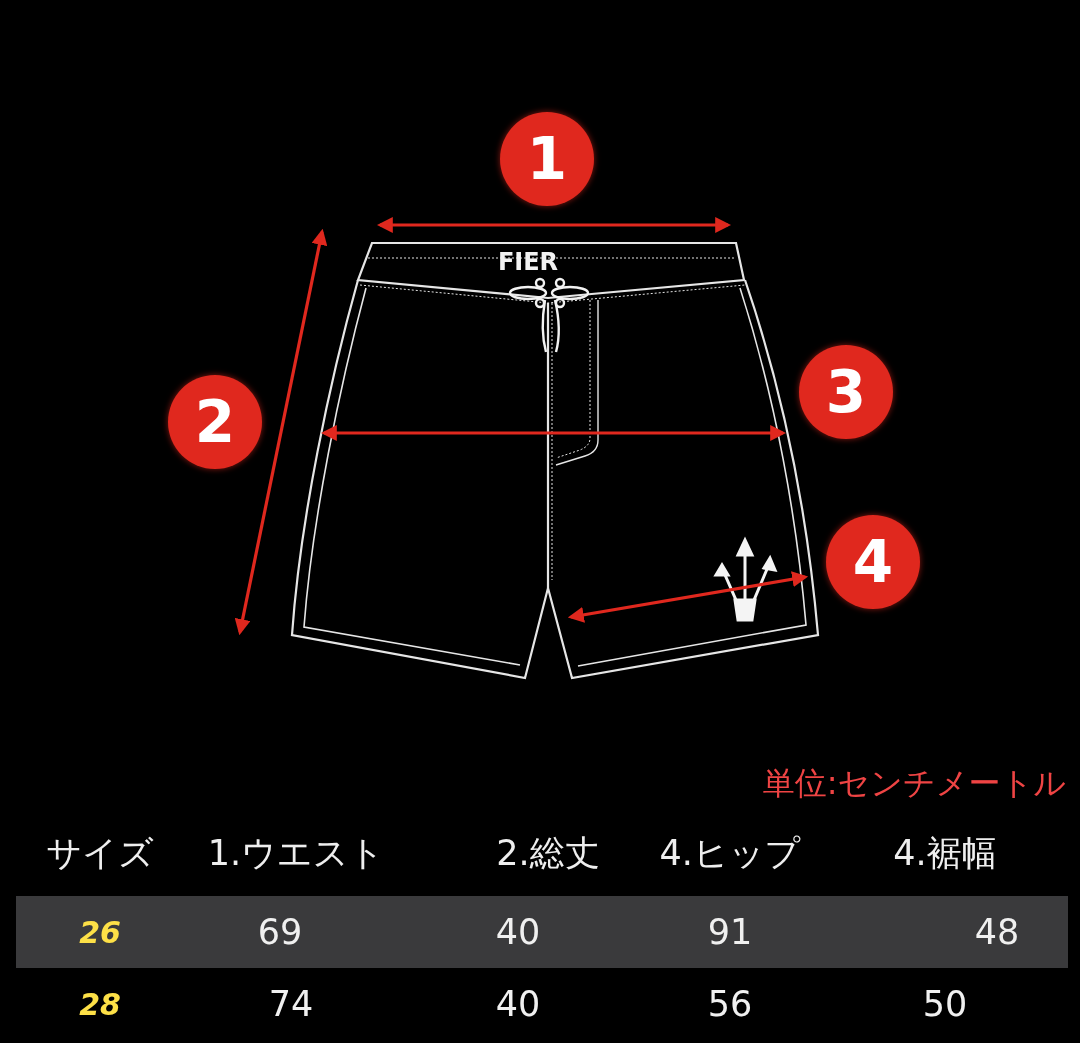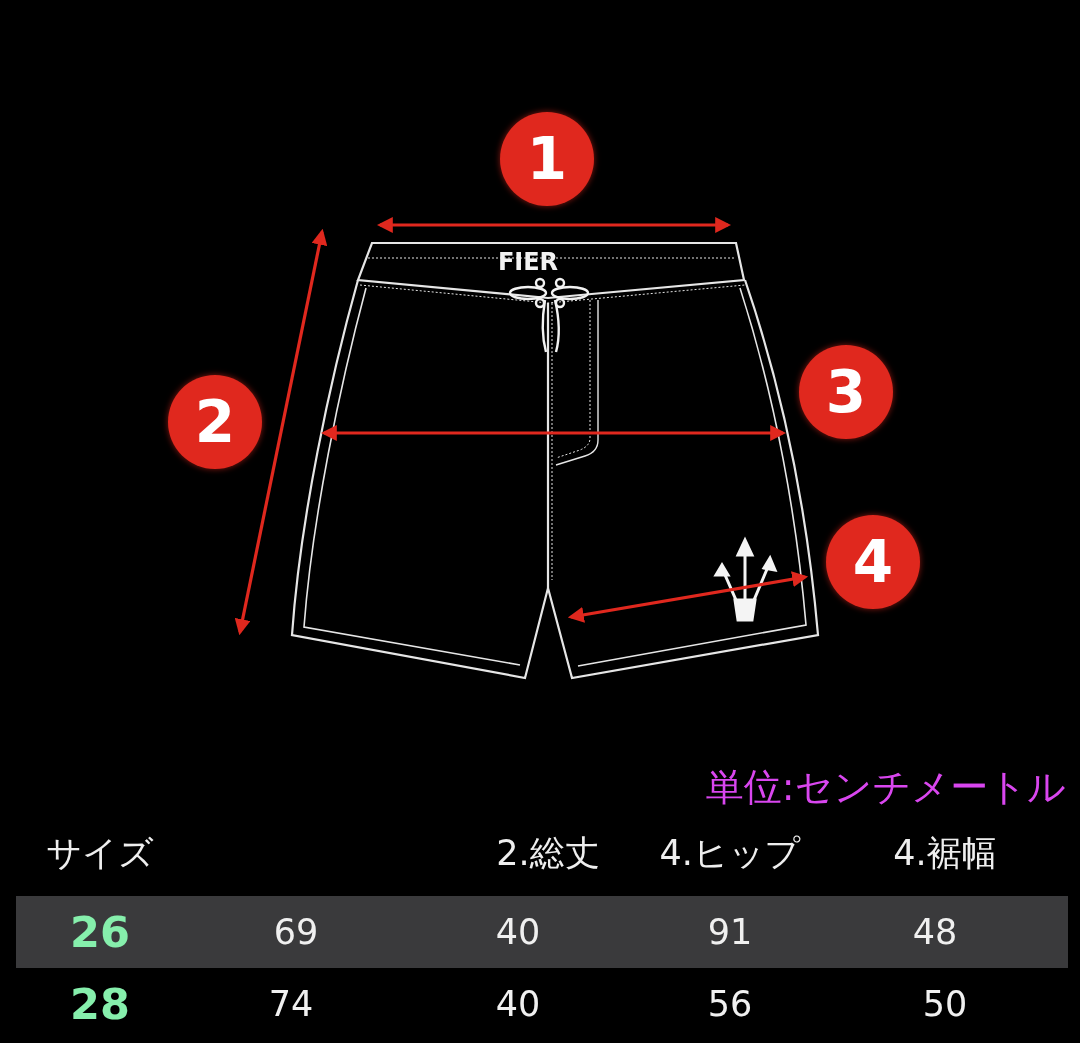--- a/index.html
+++ b/index.html
@@ -10,34 +10,34 @@
     #diagram { position: absolute; left: 0; top: 0; width: 1080px; height: 740px; }
     .badge {
       position: absolute; width: 94px; height: 94px; border-radius: 50%;
       display: flex; align-items: center; justify-content: center;
       font-family: "DejaVu Sans", sans-serif; font-weight: bold;
       font-size: 58px; color: #fff;
       box-shadow: 0 0 6px rgba(230,40,30,0.6);
     }
     .unit {
       position: absolute; right: 14px; top: 762px;
-      font-size: 38px; color: #d946ef; letter-spacing: 0px;
+      font-size: 32px; color: #ef4444; letter-spacing: 0px;
     }
     .table { position: absolute; left: 0; top: 818px; width: 1080px; }
     .row { position: relative; height: 72px; }
     .row.head { height: 70px; }
     .row.band { background: #3a3a3c; margin-left: 16px; width: 1052px; }
     .cell {
       position: absolute; top: 0; height: 100%;
       display: flex; align-items: center; justify-content: center;
       transform: translateX(-50%); white-space: nowrap;
     }
     .head .cell { font-size: 35px; color: #eeeeee; }
     .row .cell.num { font-size: 35px; color: #f0f0f0; }
-    .row .cell.size { font-size: 43px; font-weight: bold; color: #86efac; }
+    .row .cell.size { font-size: 30px; font-weight: bold; color: #fde047; font-style: italic; }
   </style>
 </head>
 <body>
 
 <svg id="diagram" viewBox="0 0 1080 740" xmlns="http://www.w3.org/2000/svg">
   <defs>
     <marker id="ah" viewBox="0 0 10 10" refX="8" refY="5" markerWidth="5" markerHeight="5" orient="auto-start-reverse">
       <path d="M0,0 L10,5 L0,10 z" fill="#e0281e"></path>
     </marker>
   </defs>
@@ -90,30 +90,31 @@
 <div class="badge" style="left:500px;top:112px;background:#e0281e;">1</div>
 <div class="badge" style="left:168px;top:375px;background:#e0281e;">2</div>
 <div class="badge" style="left:799px;top:345px;background:#e0281e;">3</div>
 <div class="badge" style="left:826px;top:515px;background:#e0281e;">4</div>
 
 <div class="unit">単位:センチメートル</div>
 
 <div class="table">
   <div class="row head">
     <div class="cell" style="left:100px">サイズ</div>
+    <div class="cell" style="left:296px">1.ウエスト</div>
     <div class="cell" style="left:548px">2.総丈</div>
     <div class="cell" style="left:730px">4.ヒップ</div>
     <div class="cell" style="left:945px">4.裾幅</div>
   </div>
   <div class="row band" style="margin-top:8px">
     <div class="cell size" style="left:84px">26</div>
-    <div class="cell num" style="left:280px">69</div>
+    <div class="cell num" style="left:264px">69</div>
     <div class="cell num" style="left:502px">40</div>
     <div class="cell num" style="left:714px">91</div>
-    <div class="cell num" style="left:919px">48</div>
+    <div class="cell num" style="left:981px">48</div>
   </div>
   <div class="row">
     <div class="cell size" style="left:100px">28</div>
     <div class="cell num" style="left:291px">74</div>
     <div class="cell num" style="left:518px">40</div>
     <div class="cell num" style="left:730px">56</div>
     <div class="cell num" style="left:945px">50</div>
   </div>
 </div>
 

